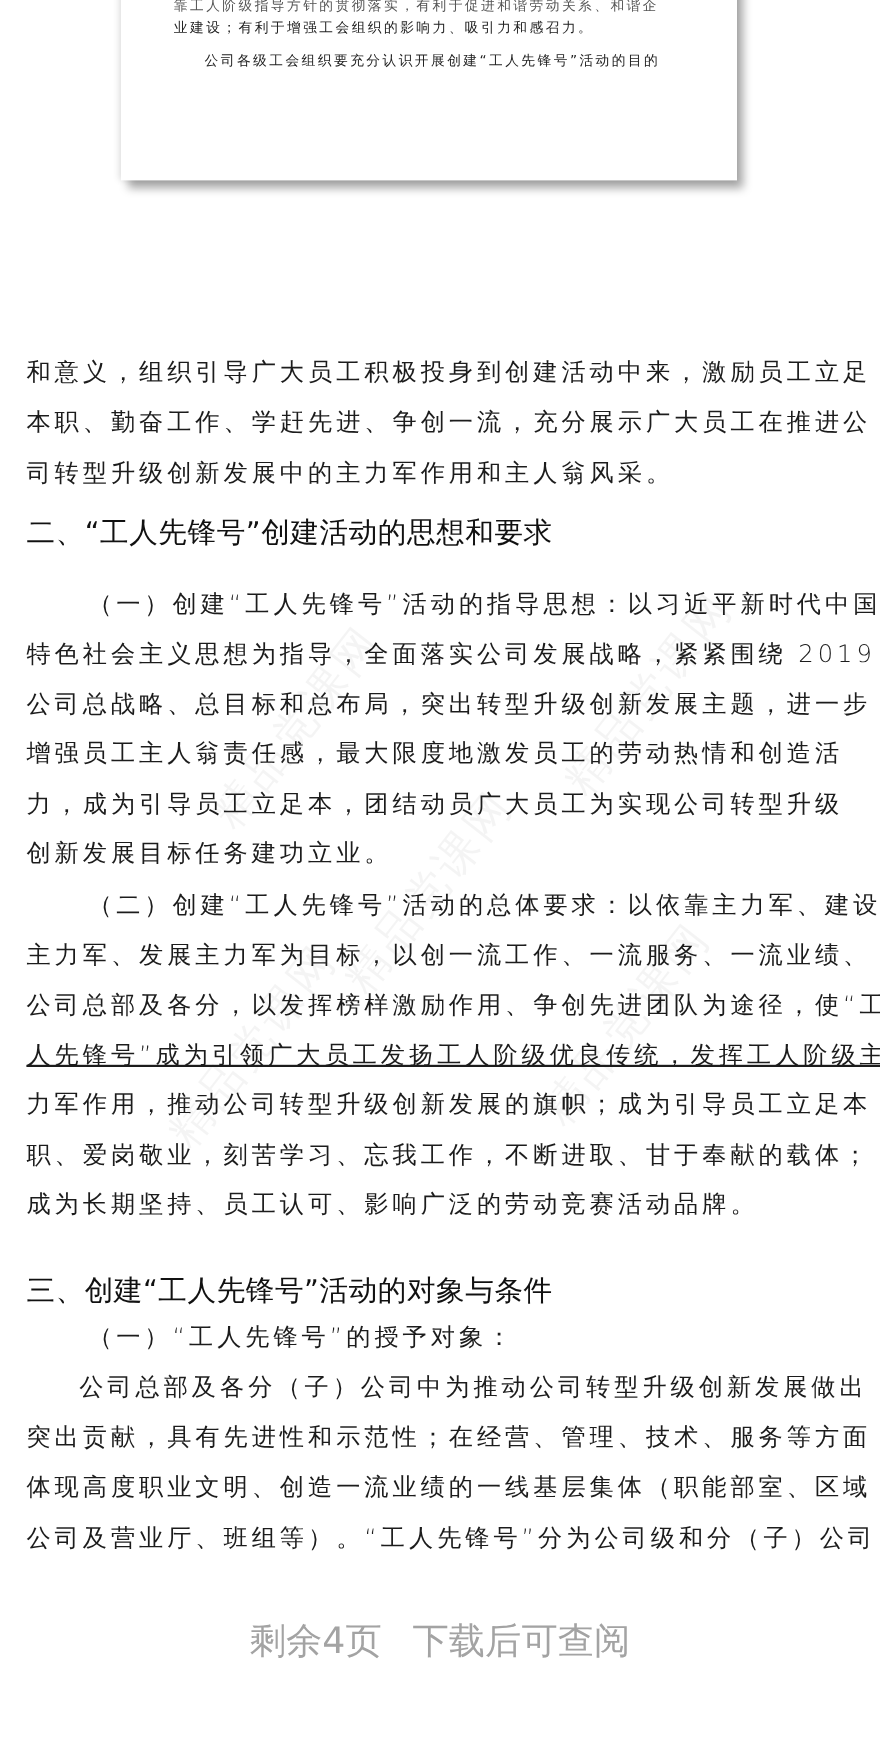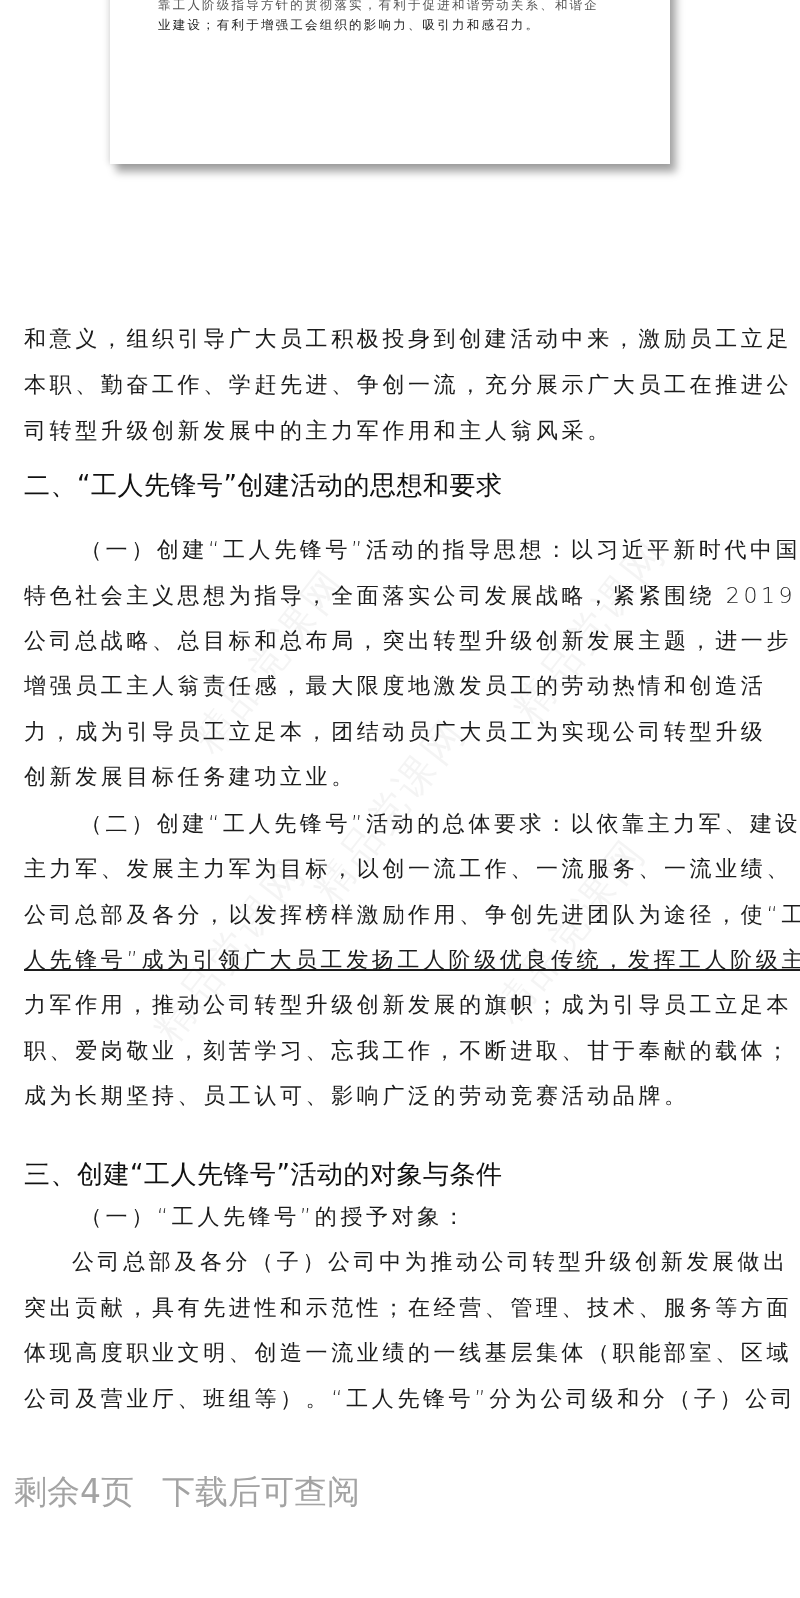--- a/index.html
+++ b/index.html
@@ -81,32 +81,34 @@
       white-space: nowrap;
       font-family: "DejaVu Sans", "Liberation Sans", sans-serif;
       pointer-events: none;
       letter-spacing: 4px;
     }
     .footer-remaining {
       position: absolute;
       left: 0;
       width: 800px;
       top: 1470px;
+      text-align: center;
       font-size: 33px;
       color: #a3a3a3;
       font-family: "DejaVu Sans", "Liberation Sans", sans-serif;
     }
     .footer-remaining span { margin: 0 14px; }
   </style>
 </head>
 <body>
 
 <div class="preview-card">
   <div class="pline cut">靠工人阶级指导方针的贯彻落实，有利于促进和谐劳动关系、和谐企</div>
   <div class="pline l2">业建设；有利于增强工会组织的影响力、吸引力和感召力。</div>
+  <div class="pline l3">公司各级工会组织要充分认识开展创建“工人先锋号”活动的目的</div>
 </div>
 
 <div class="watermark" style="left:180px; top:730px;">精品党课网</div>
 <div class="watermark" style="left:500px; top:700px;">精品党课网</div>
 <div class="watermark" style="left:300px; top:880px;">精品党课网</div>
 <div class="watermark" style="left:140px; top:1020px;">精品党课网</div>
 <div class="watermark" style="left:480px; top:1000px;">精品党课网</div>
 
 <div class="doc">
 

